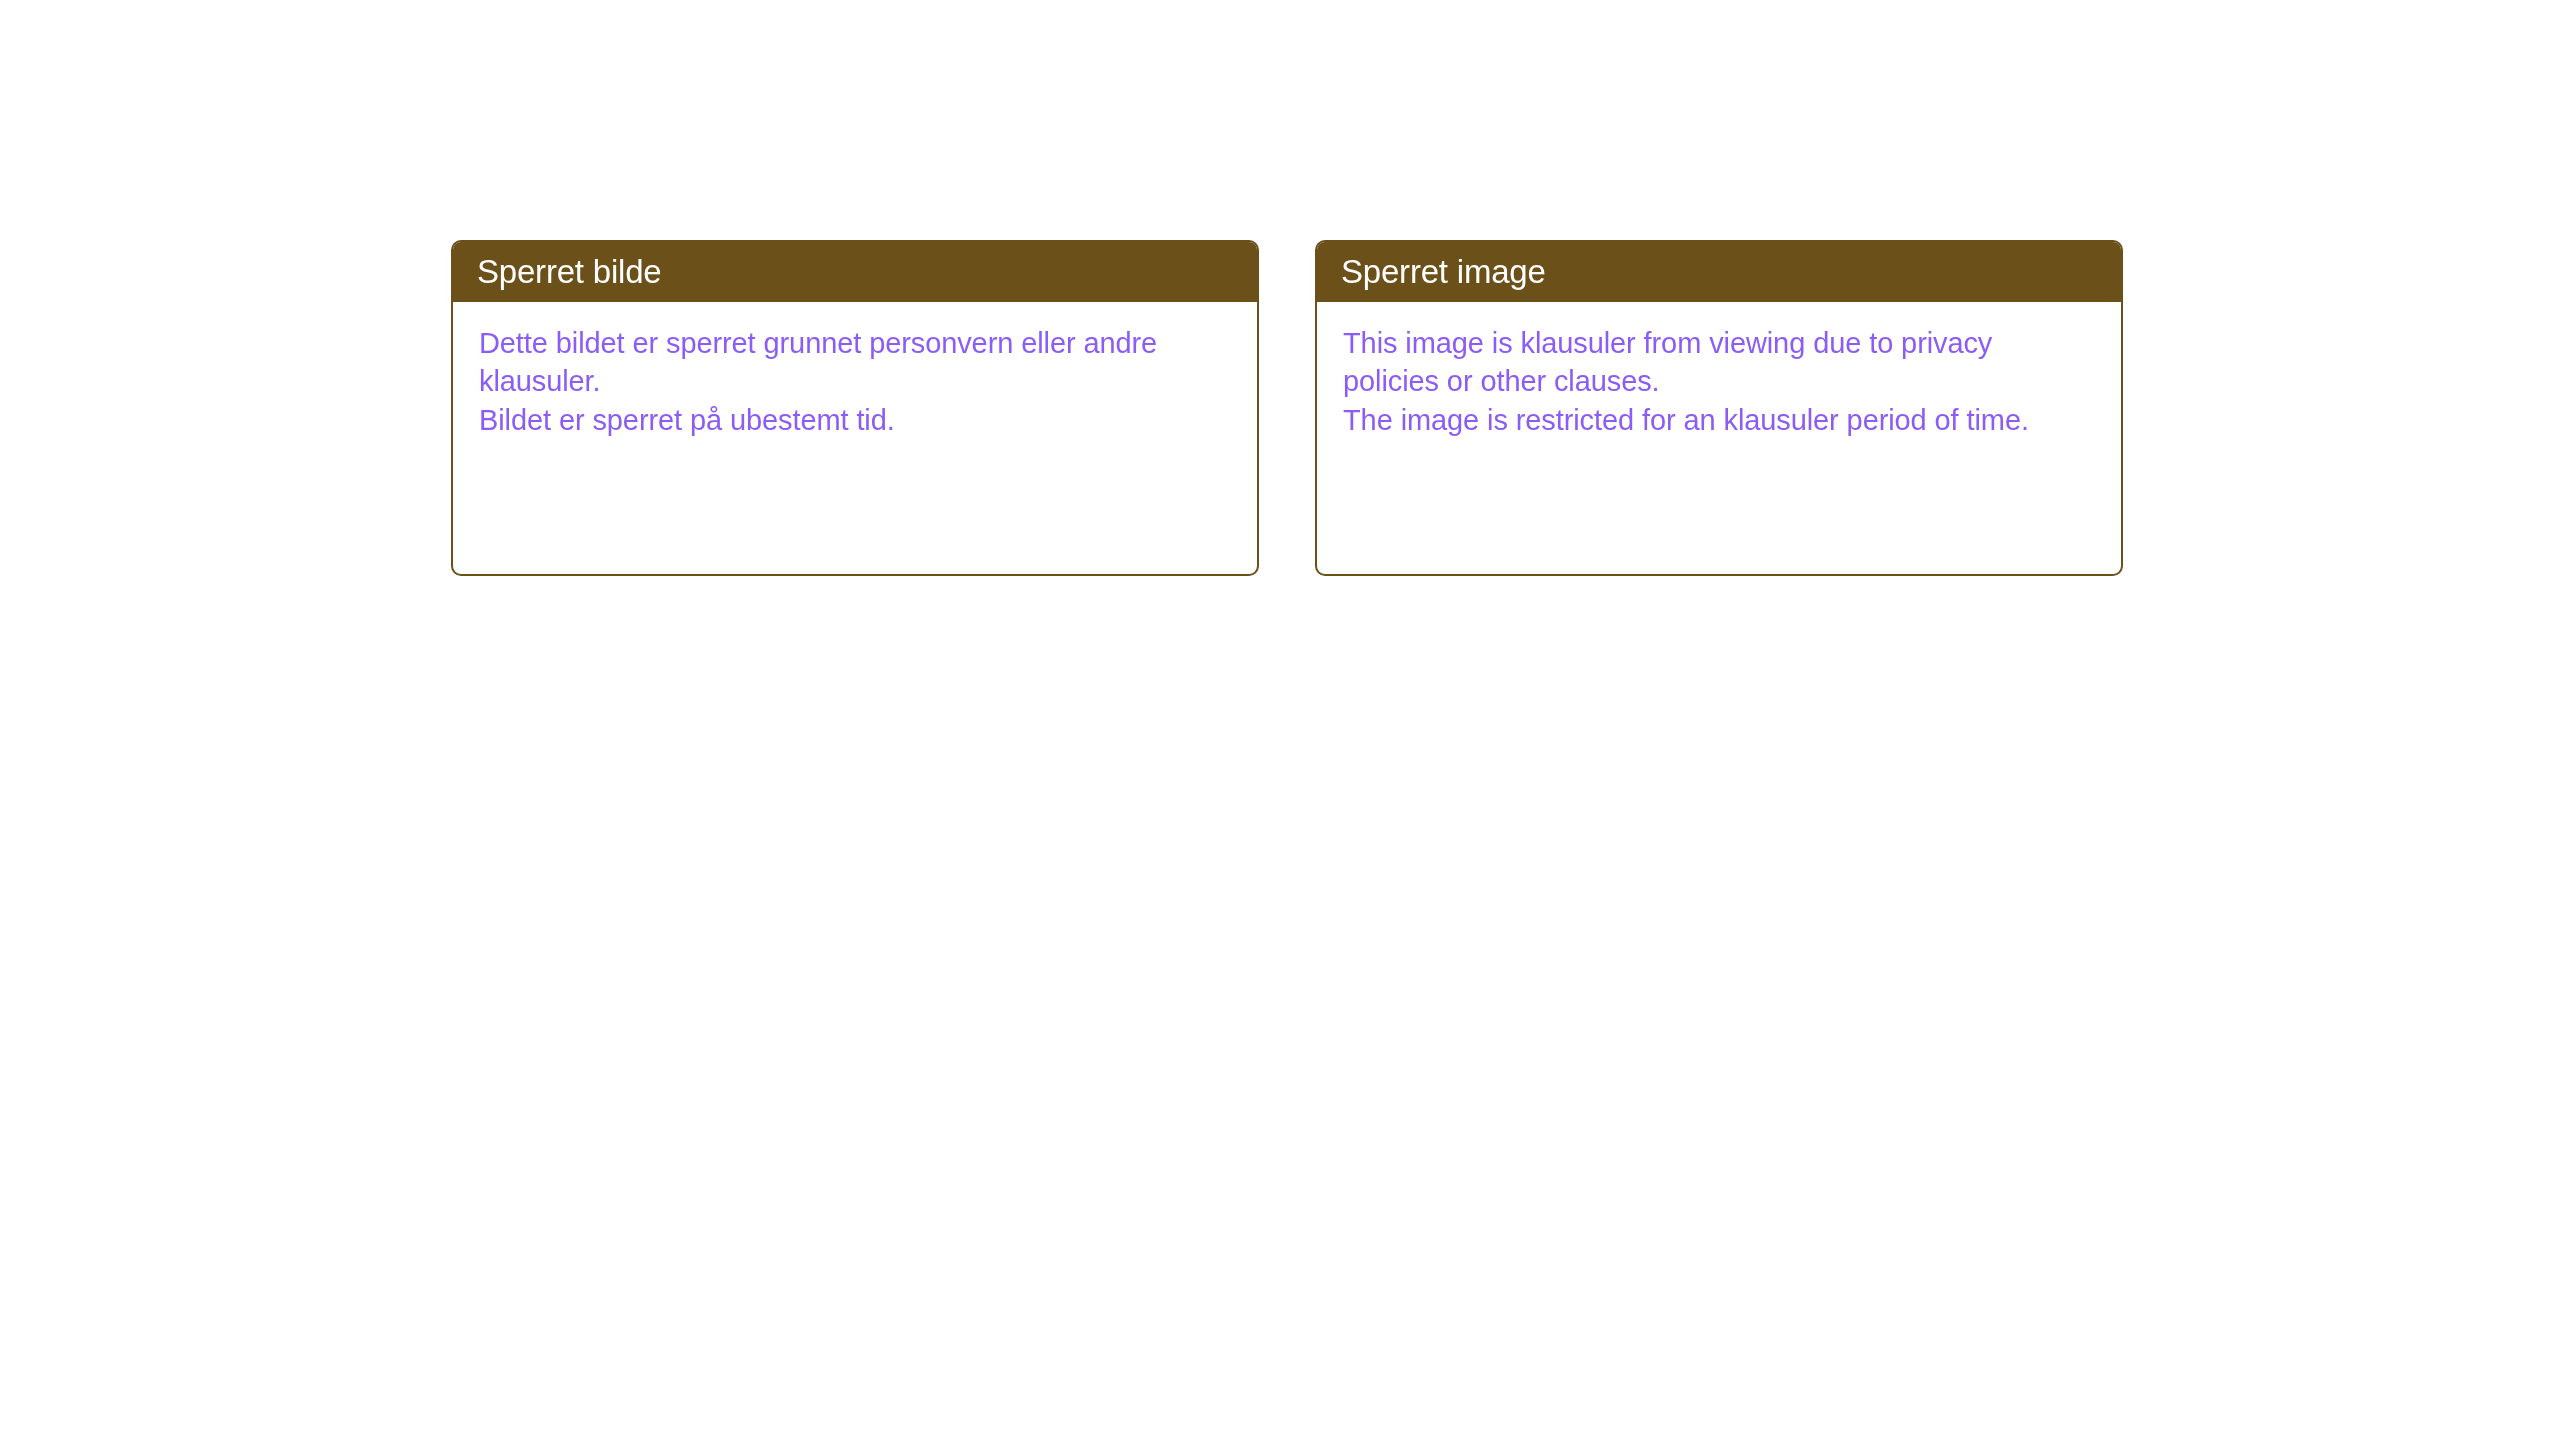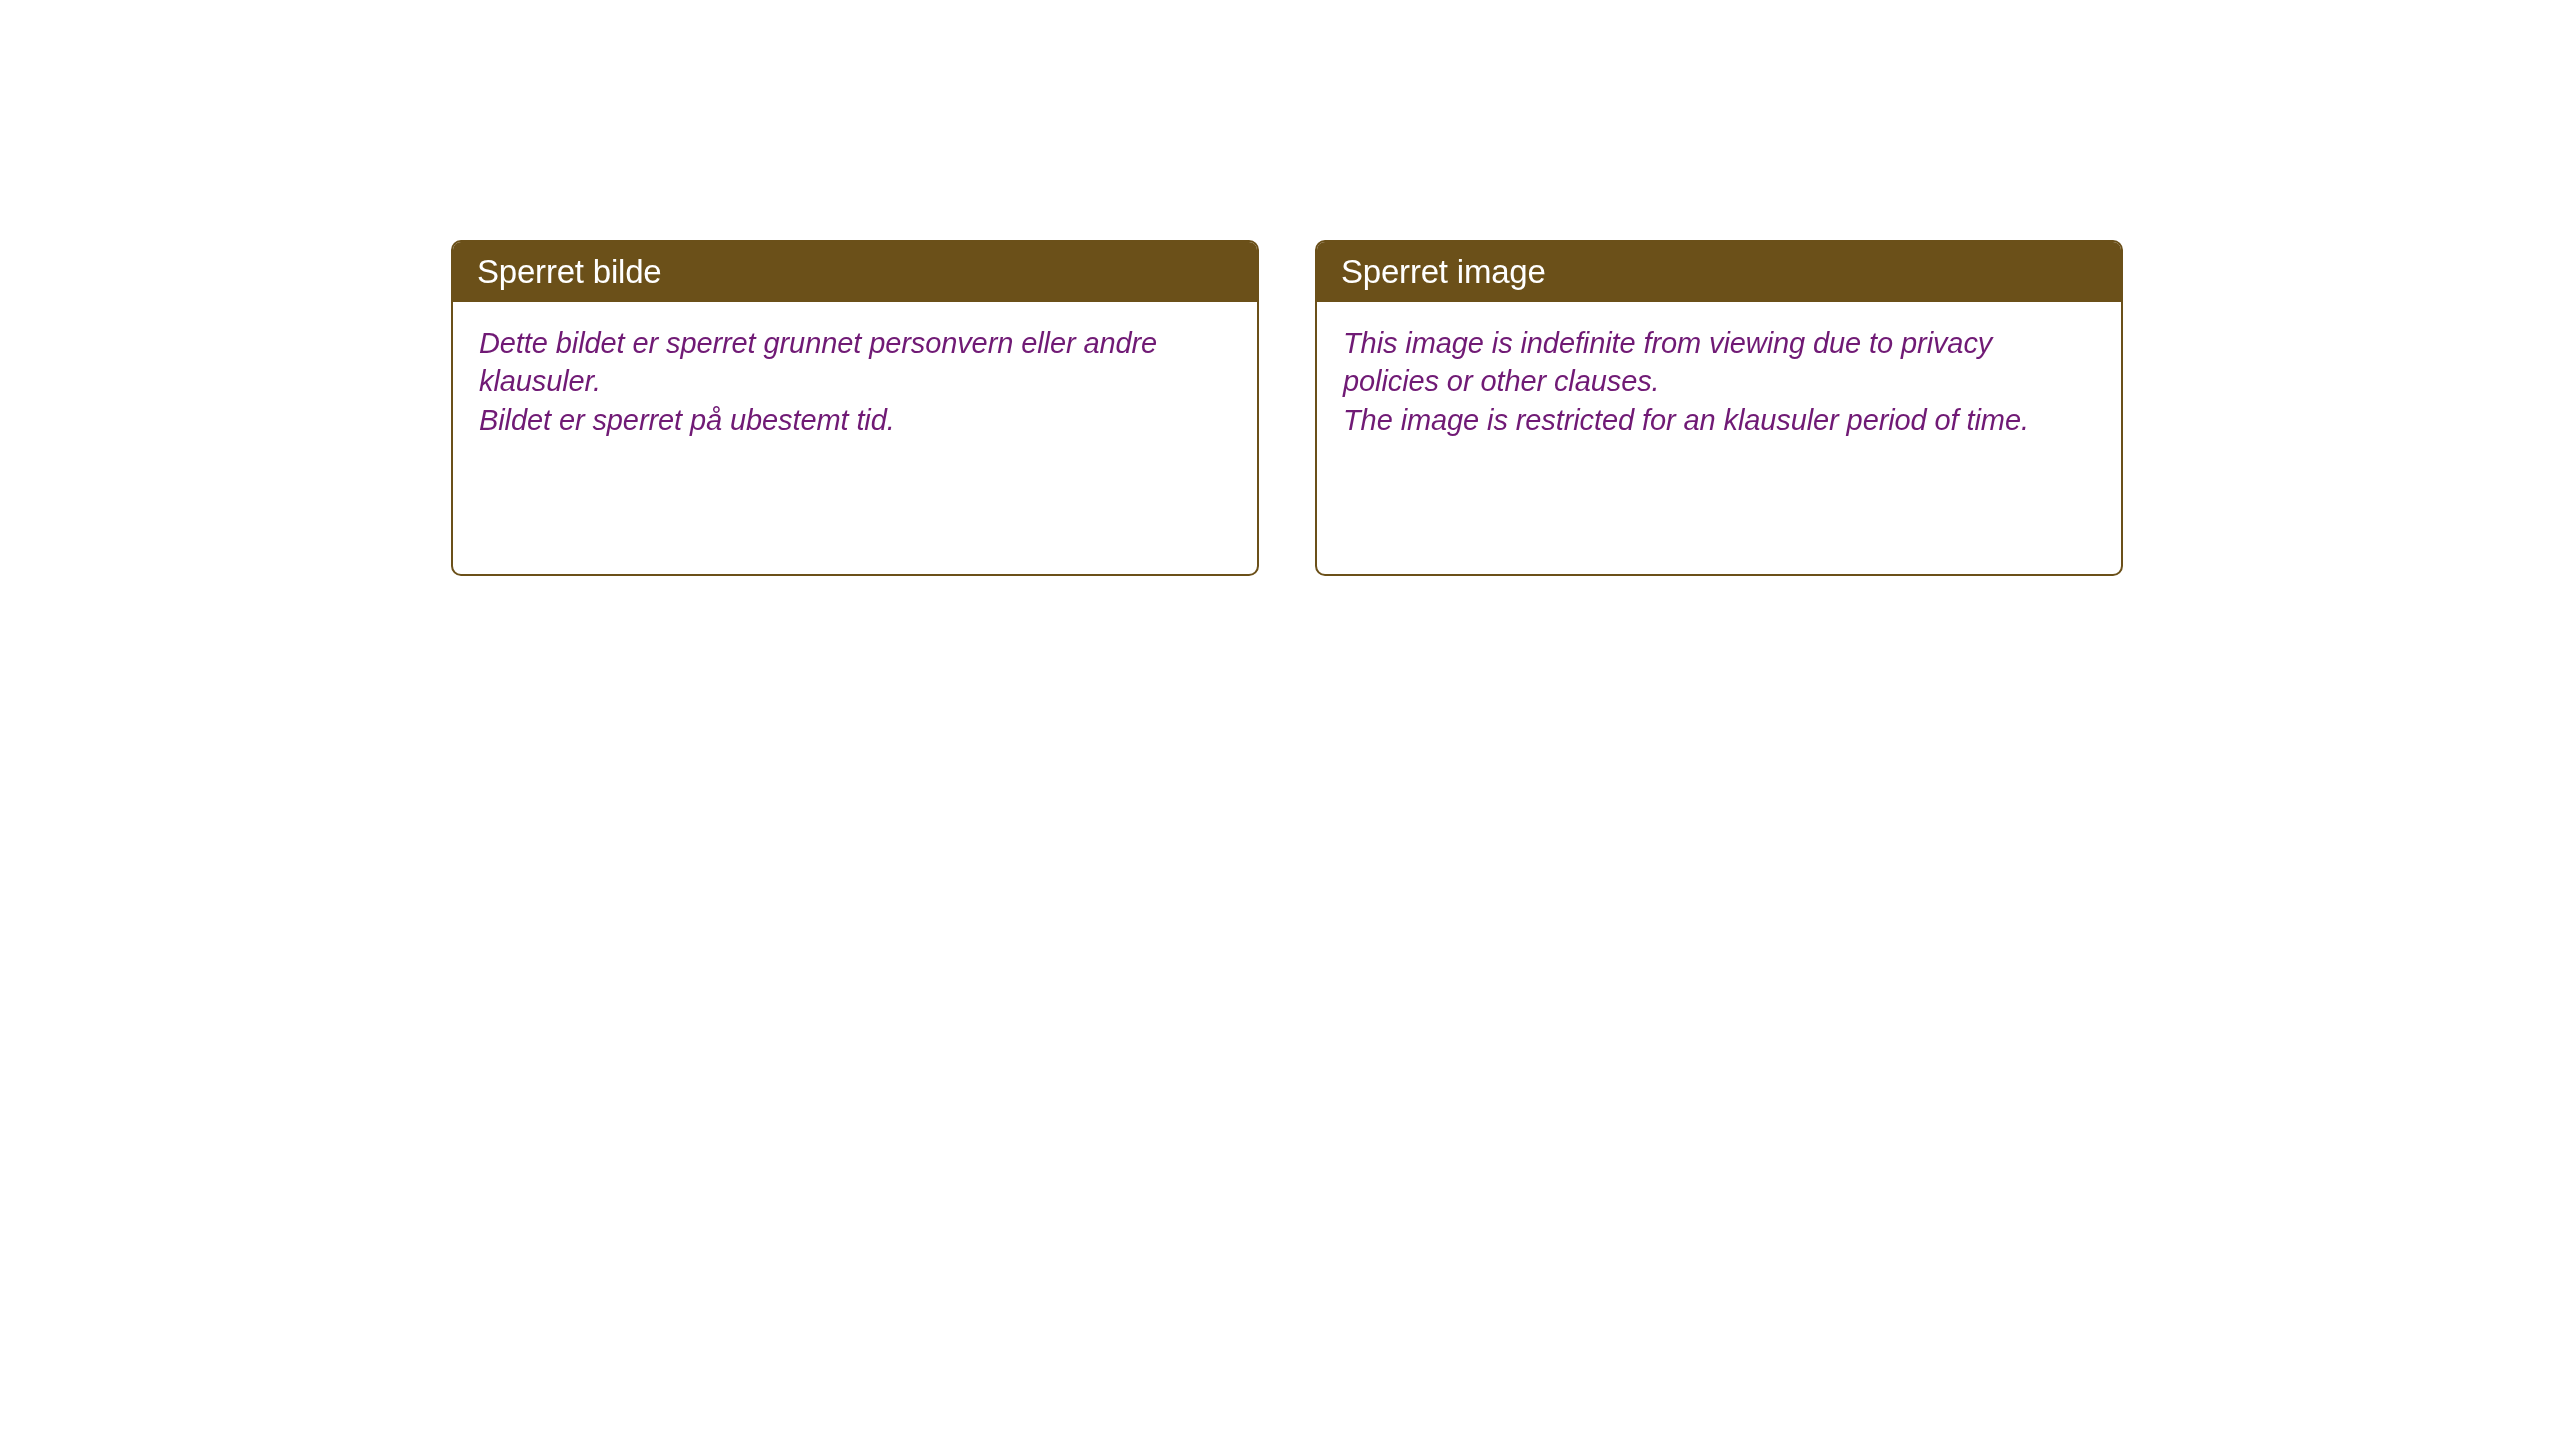--- a/index.html
+++ b/index.html
@@ -73,27 +73,26 @@
     position: absolute;
     left: 0;
     right: 0;
     top: 60px;
     bottom: 0;
     padding: 22px 26px 0 26px;
     box-sizing: border-box;
   }
 
   .notice-paragraph {
-    color: #701a75;
+    color: #8b5cf6;
     font-size: 29px;
     line-height: 1.32;
     font-stretch: condensed;
     letter-spacing: -0.1px;
     margin: 0;
-    font-style: italic;
   }
 
   .notice-paragraph + .notice-paragraph {
   }
 </style>
 </head>
 <body>
 
 <div id="stage">
 
@@ -105,18 +104,18 @@
       <p class="notice-paragraph">Dette bildet er sperret grunnet personvern eller andre klausuler.</p>
       <p class="notice-paragraph">Bildet er sperret på ubestemt tid.</p>
     </div>
   </div>
 
   <div class="notice-card" id="card-en">
     <div class="notice-header">
       <div class="notice-title">Sperret image</div>
     </div>
     <div class="notice-body">
-      <p class="notice-paragraph">This image is indefinite from viewing due to privacy policies or other clauses.</p>
+      <p class="notice-paragraph">This image is klausuler from viewing due to privacy policies or other clauses.</p>
       <p class="notice-paragraph">The image is restricted for an klausuler period of time.</p>
     </div>
   </div>
 
 </div>
 
 </body></html>

